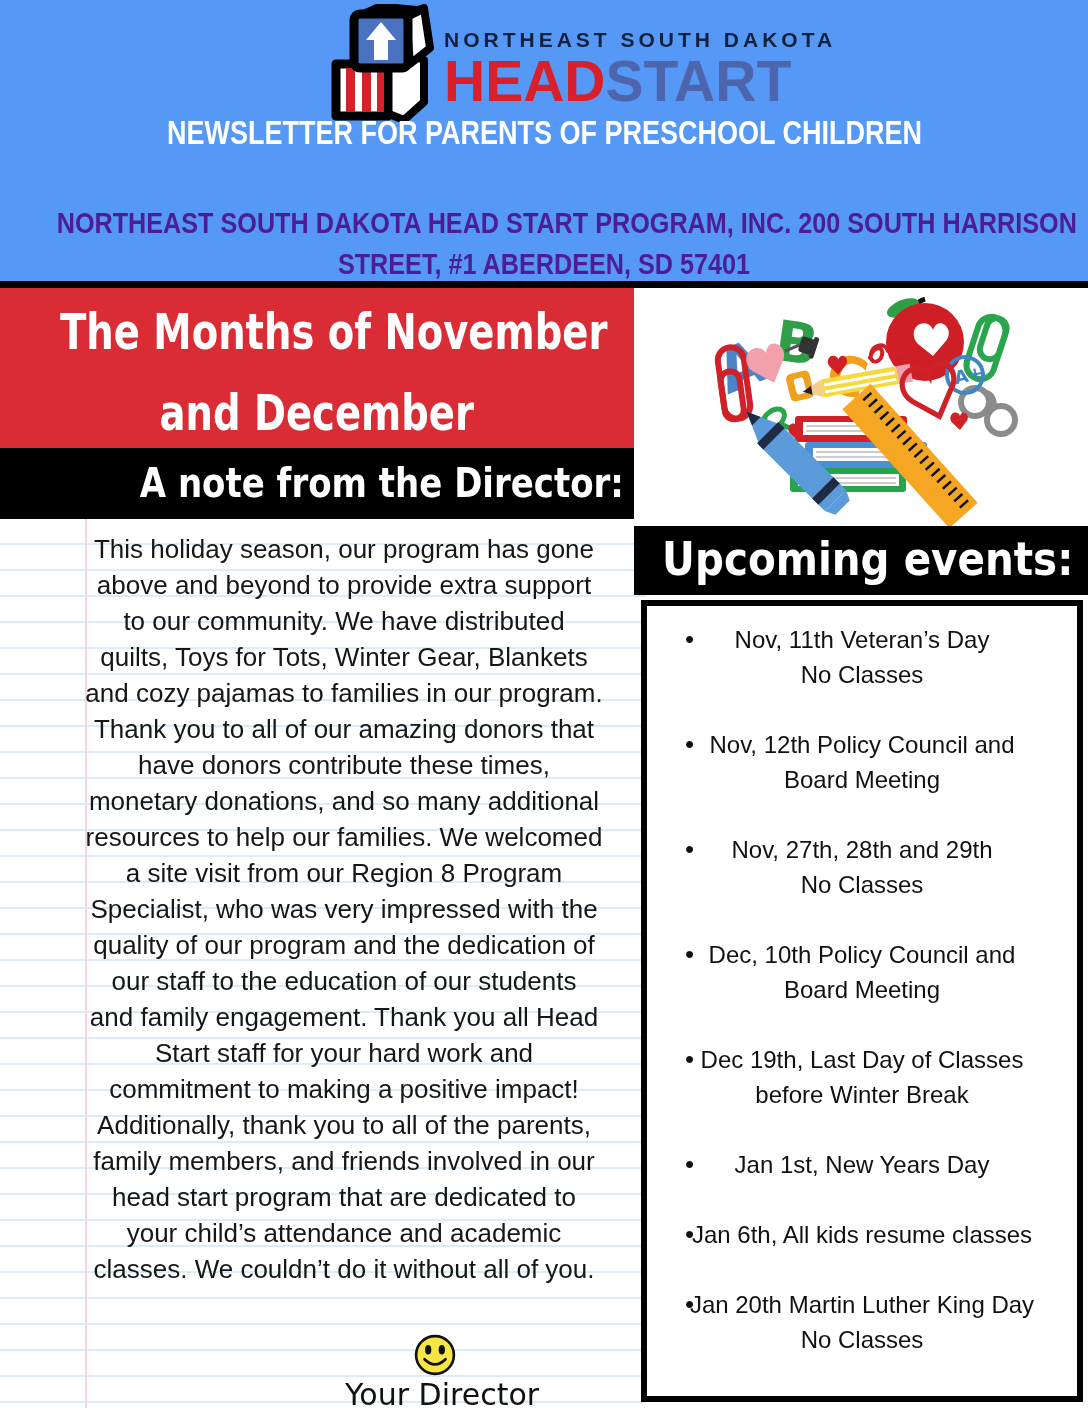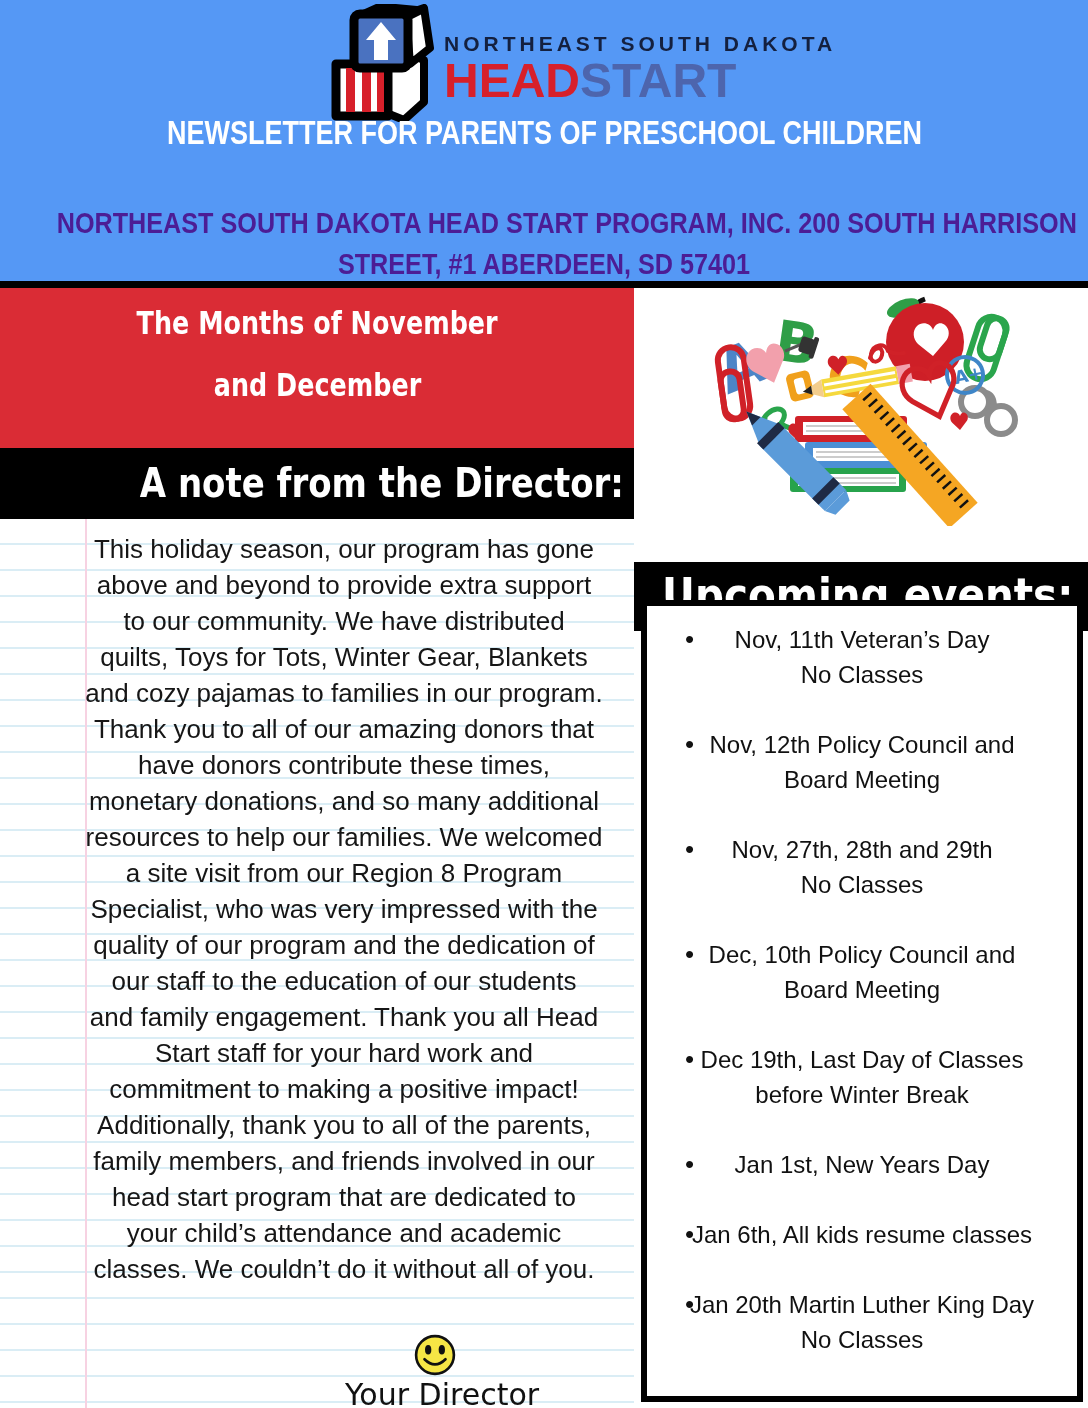--- a/index.html
+++ b/index.html
@@ -6,53 +6,54 @@
   body{
     width:1088px;height:1408px;position:relative;background:#ffffff;
     font-family:"Liberation Sans", sans-serif;overflow:hidden;
   }
   
   .header-blue{position:absolute;left:0;top:0;width:1088px;height:281px;background:#5598f5;}
   .logo{position:absolute;left:322px;top:4px;display:flex;align-items:center;}
   .logo-blocks{width:112px;height:118px;}
   .brand-text{margin-left:10px;padding-top:12px;line-height:1;}
   .brand-top{color:#14203f;font-size:21px;font-weight:600;letter-spacing:4px;white-space:nowrap;}
-  .brand-word{font-size:48px;font-weight:bold;letter-spacing:0px;margin-top:3px;white-space:nowrap;}
+  .brand-word{font-size:57px;font-weight:bold;letter-spacing:0px;margin-top:3px;white-space:nowrap;}
   .brand-word .head{color:#d7202a;}
   .brand-word .start{color:#4d65ad;}
   .newsletter-line{position:absolute;left:0;top:116px;width:1088px;text-align:center;color:#fff;font-size:30px;font-weight:bold;}
   .address-block{position:absolute;left:0;top:202px;width:1088px;text-align:center;color:#4c1d95;font-size:28px;font-weight:bold;line-height:41px;}
   .condensed{display:inline-block;transform:scale(0.9,1.08);transform-origin:center;white-space:nowrap;}
   .black-line{position:absolute;left:0;top:281px;width:1088px;height:7px;background:#000;}
 
   
   .red-banner{position:absolute;left:0;top:288px;width:634px;height:160px;background:#da2c35;color:#fff;text-align:center;}
   .red-banner .line1{margin-top:16px;}
   .red-banner .line2{margin-top:26px;}
   .marker{font-weight:bold;font-family:"DejaVu Sans",sans-serif;}
-  .banner-line{font-size:31px;}
+  .banner-line{font-size:47px;}
   .banner-line .condensed{transform:scale(0.82,1.05);}
   .director-strip{position:absolute;left:0;top:448px;width:764px;height:71px;background:#000;color:#fff;text-align:center;line-height:71px;font-size:40px;}
   .director-strip .condensed{transform:scale(0.85,1.0);}
 
   .paper{position:absolute;left:0;top:519px;width:634px;height:889px;
     background-image:
       linear-gradient(to right, transparent 85px, #f7d2e2 85px, #f7d2e2 87px, transparent 87px),
       repeating-linear-gradient(to bottom, #ffffff 0 24px, #daedf5 24px 26px);
+    padding-left: 12px;
   }
   .note-text{position:absolute;left:70px;top:12px;width:548px;text-align:center;color:#161616;font-size:26px;line-height:36px;}
   .note-line{white-space:nowrap;}
 
   .signature{position:absolute;left:345px;top:1312px;display:flex;align-items:center;flex-direction:column;}
   .smiley{width:42px;height:42px;margin-top:22px;margin-right:14px;flex:none;}
   .sig-text{font-family:"DejaVu Sans",sans-serif;font-size:30px;line-height:37px;color:#111;}
 
   
   .heart-area{position:absolute;left:634px;top:288px;width:454px;height:238px;background:#fff;}
-  .events-header{position:absolute;left:634px;top:526px;width:454px;height:69px;background:#000;color:#fff;text-align:center;line-height:67px;font-size:46px;margin-top:36px;}
+  .events-header{position:absolute;left:634px;top:526px;width:454px;height:69px;background:#000;color:#fff;text-align:center;line-height:67px;font-size:46px;}
   .events-header .condensed{transform:scale(0.88,1.0);}
   .events-box{position:absolute;left:641px;top:600px;width:442px;height:802px;background:#fff;border:6px solid #000;box-sizing:border-box;}
   .events-list{list-style:none;margin:16px 0 0 0;padding:0 14px;}
   .event{position:relative;text-align:center;font-size:24px;line-height:35px;margin-bottom:35px;color:#111;}
   .event .bullet{position:absolute;left:24px;top:0;font-size:26px;}
 </style>
 </head>
 <body>
 
 <div class="header-blue">

